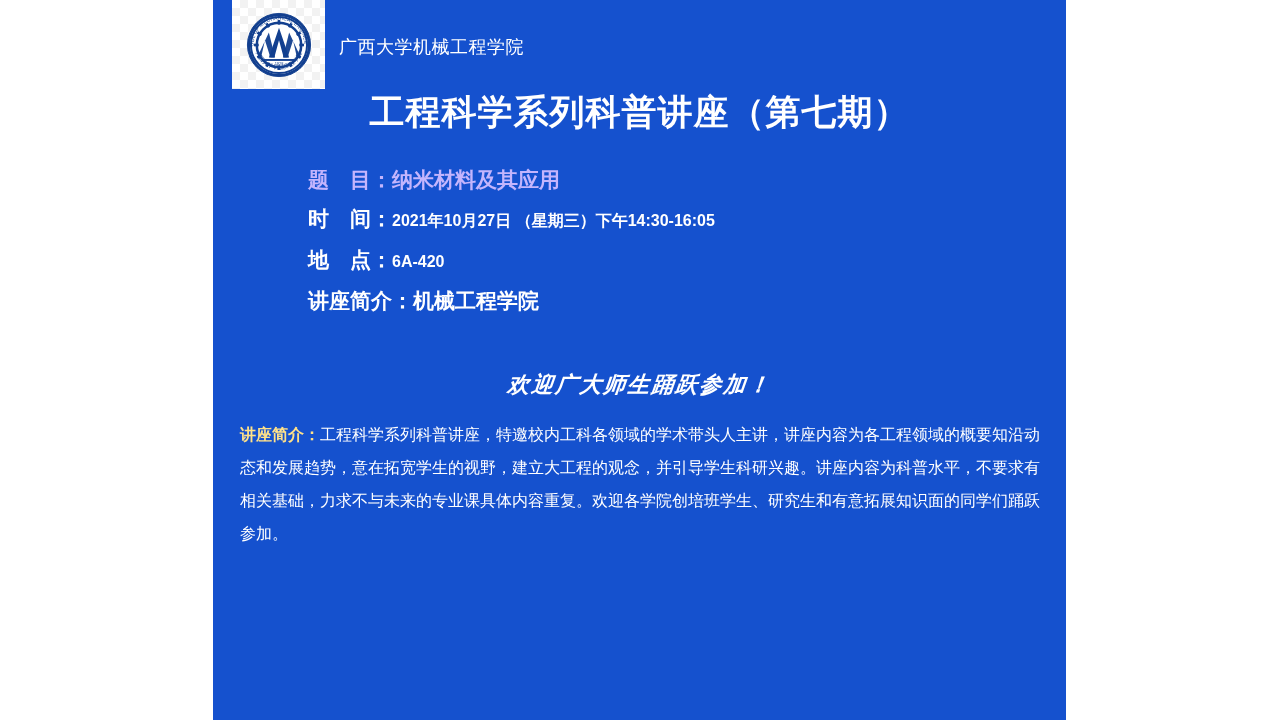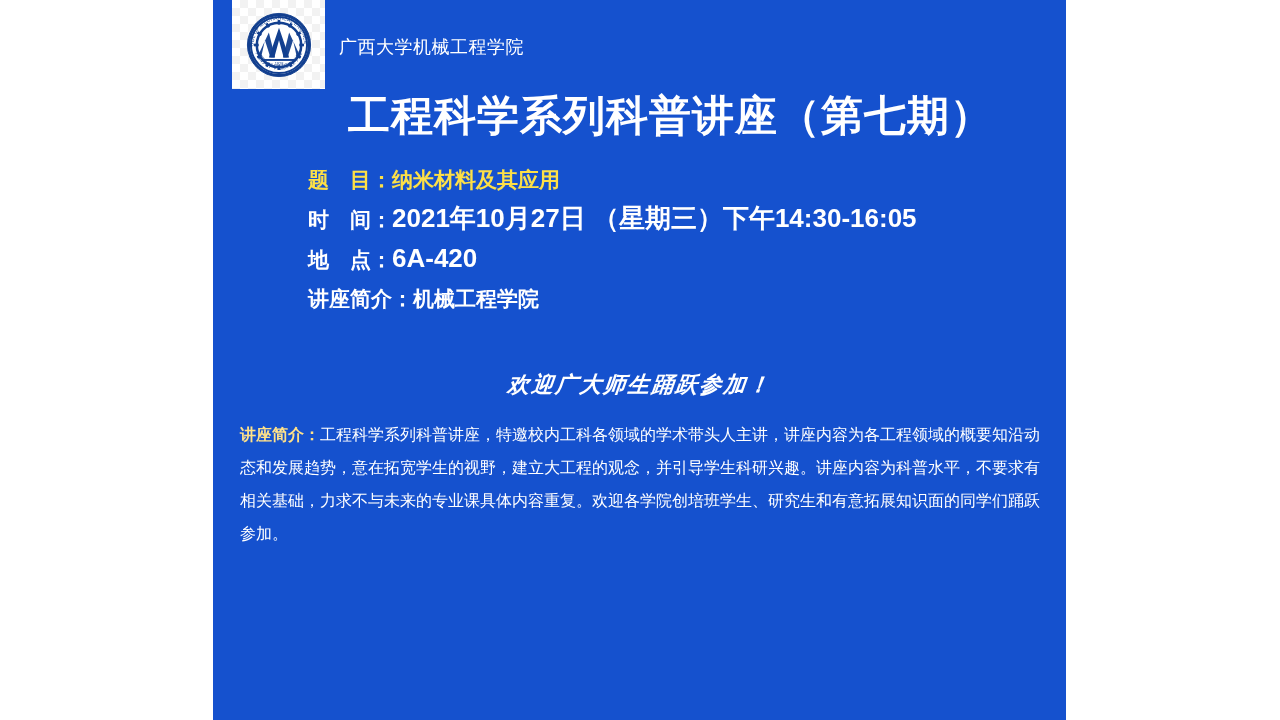--- a/index.html
+++ b/index.html
@@ -72,47 +72,46 @@
   }
 
   
   #main-title {
     position: absolute;
     left: 0;
     top: 93px;
     width: 853px;
     text-align: center;
     color: #ffffff;
-    font-size: 42px;
+    font-size: 35px;
     font-weight: bold;
     letter-spacing: 1px;
     line-height: 1.1;
-    padding-left: 31px;
   }
 
   
   #info-block {
     position: absolute;
     left: 95px;   
     top: 160px;
     width: 720px;
   }
 
   .info-line {
     font-size: 21px;
     font-weight: bold;
     line-height: 39px;
     white-space: nowrap;
     color: #ffffff;
   }
-  .info-line.accent { color: #fde047; }
+  .info-line.accent { color: #c4b5fd; }
 
   .info-label { font-weight: bold; }
   .info-value { font-weight: bold; }
-  .info-line.sm-value .info-value { font-size: 26px; }
+  .info-line.sm-value .info-value { font-size: 16px; }
 
   
   #welcome-line {
     position: absolute;
     left: 0;
     top: 370px;
     width: 853px;
     text-align: center;
     color: #ffffff;
     font-size: 22px;

